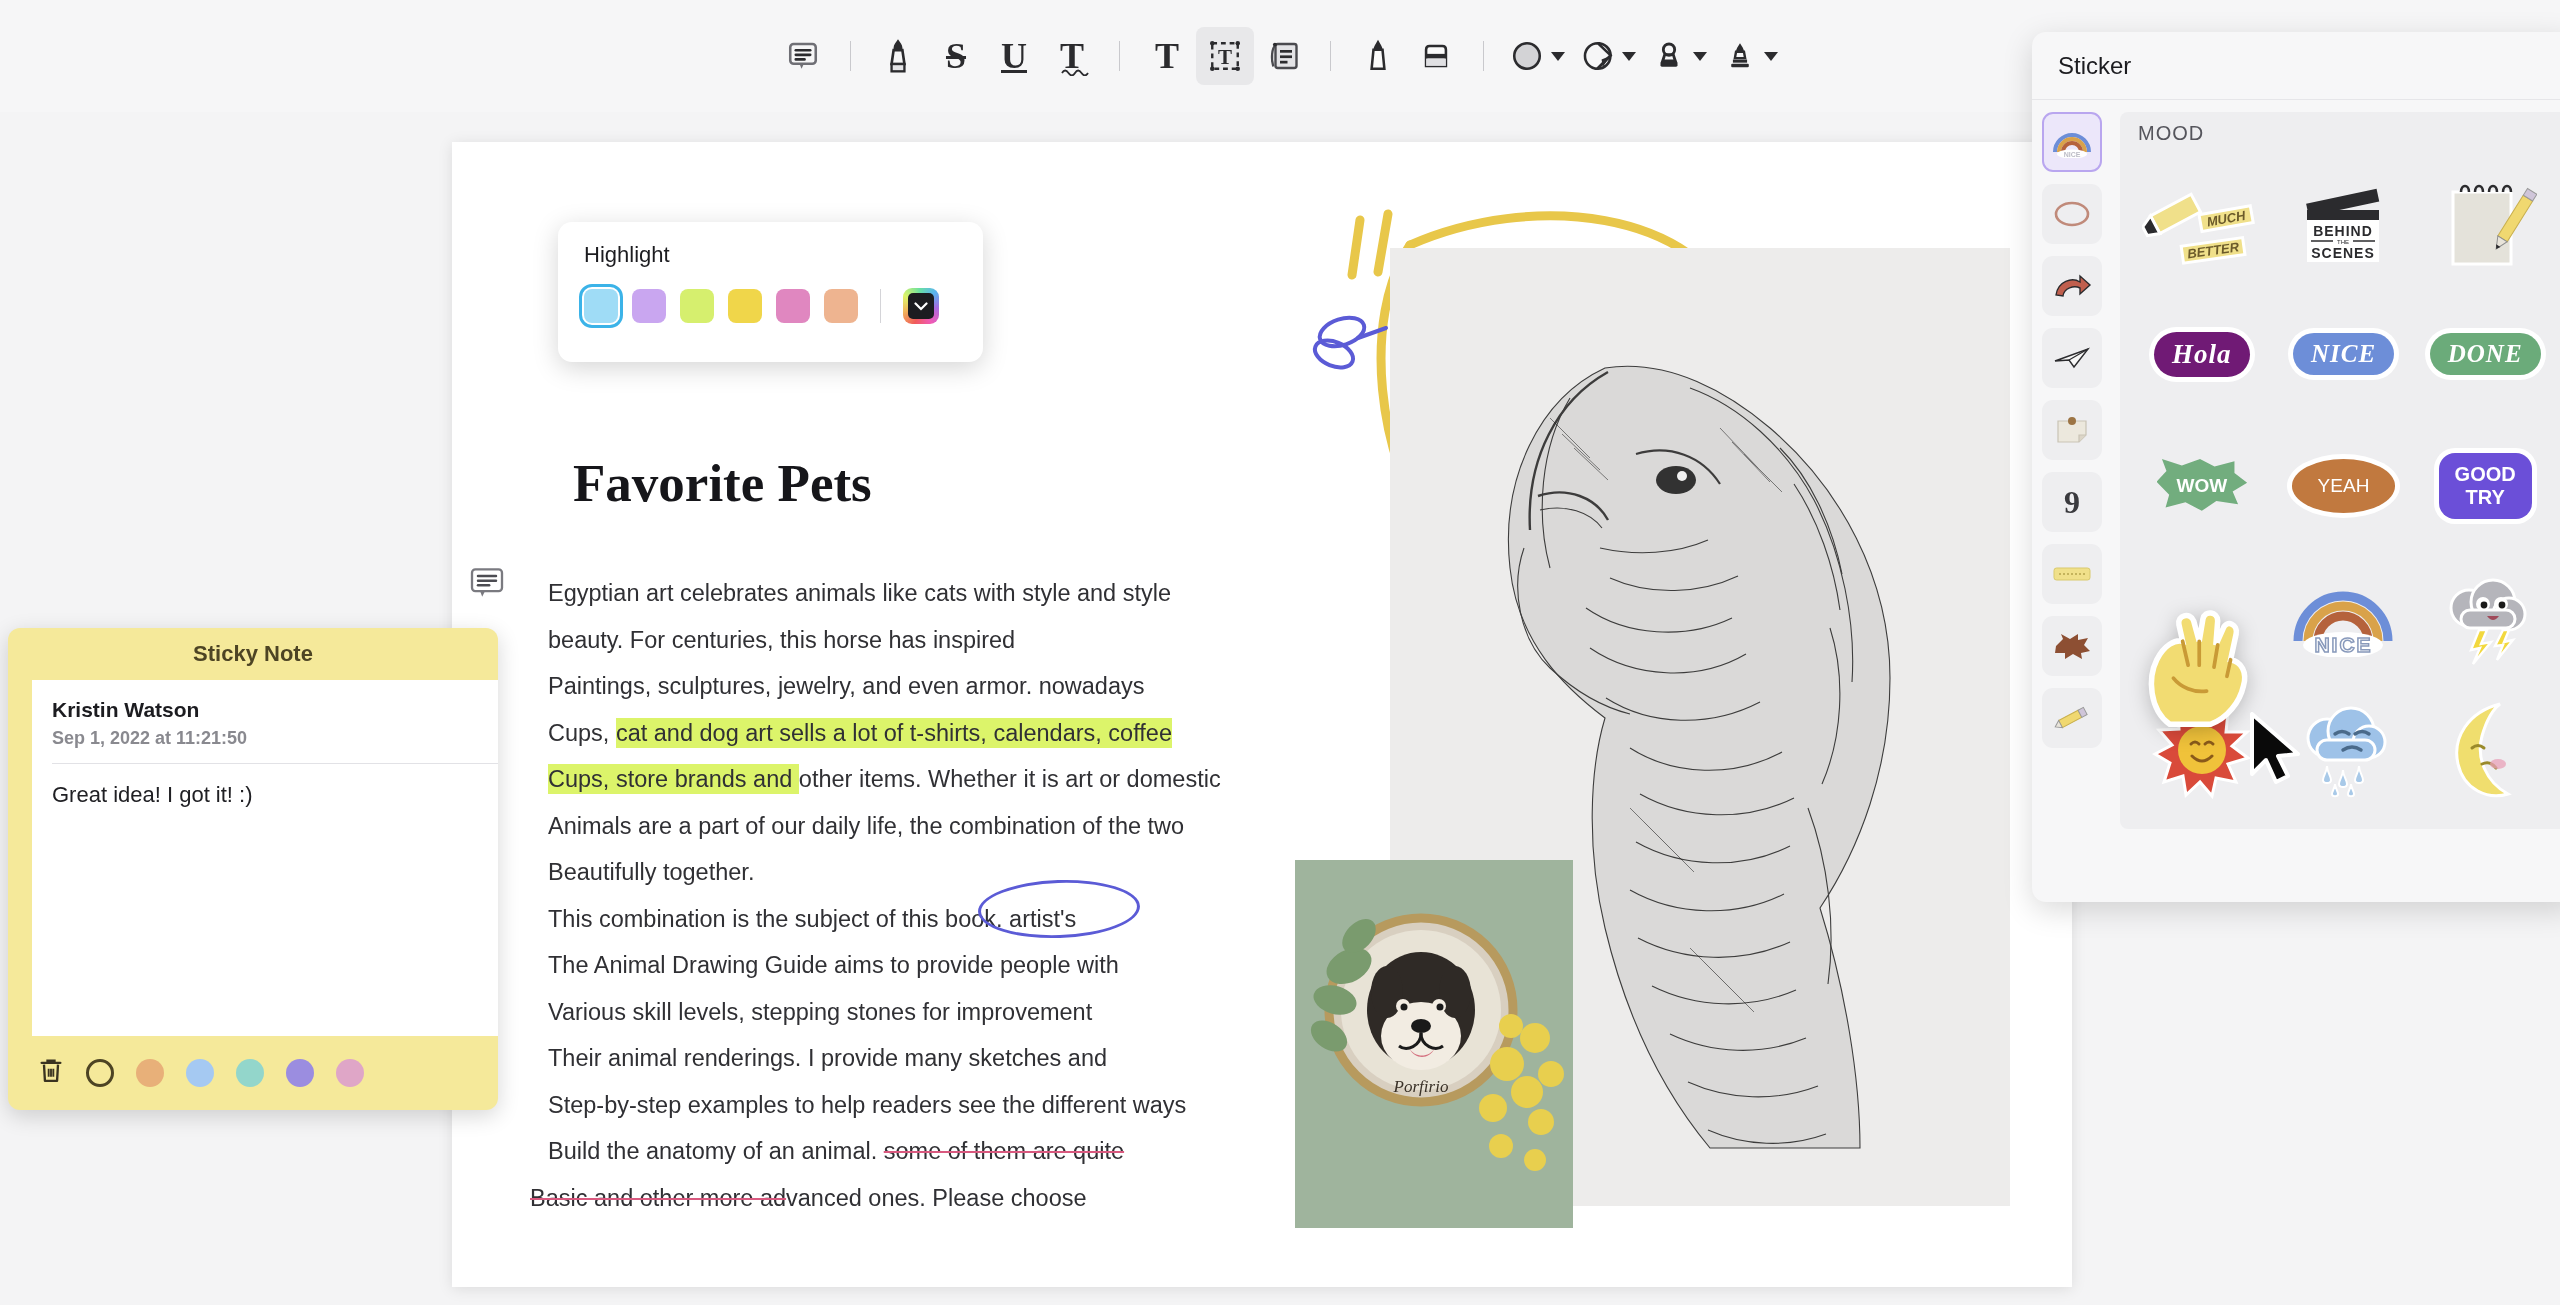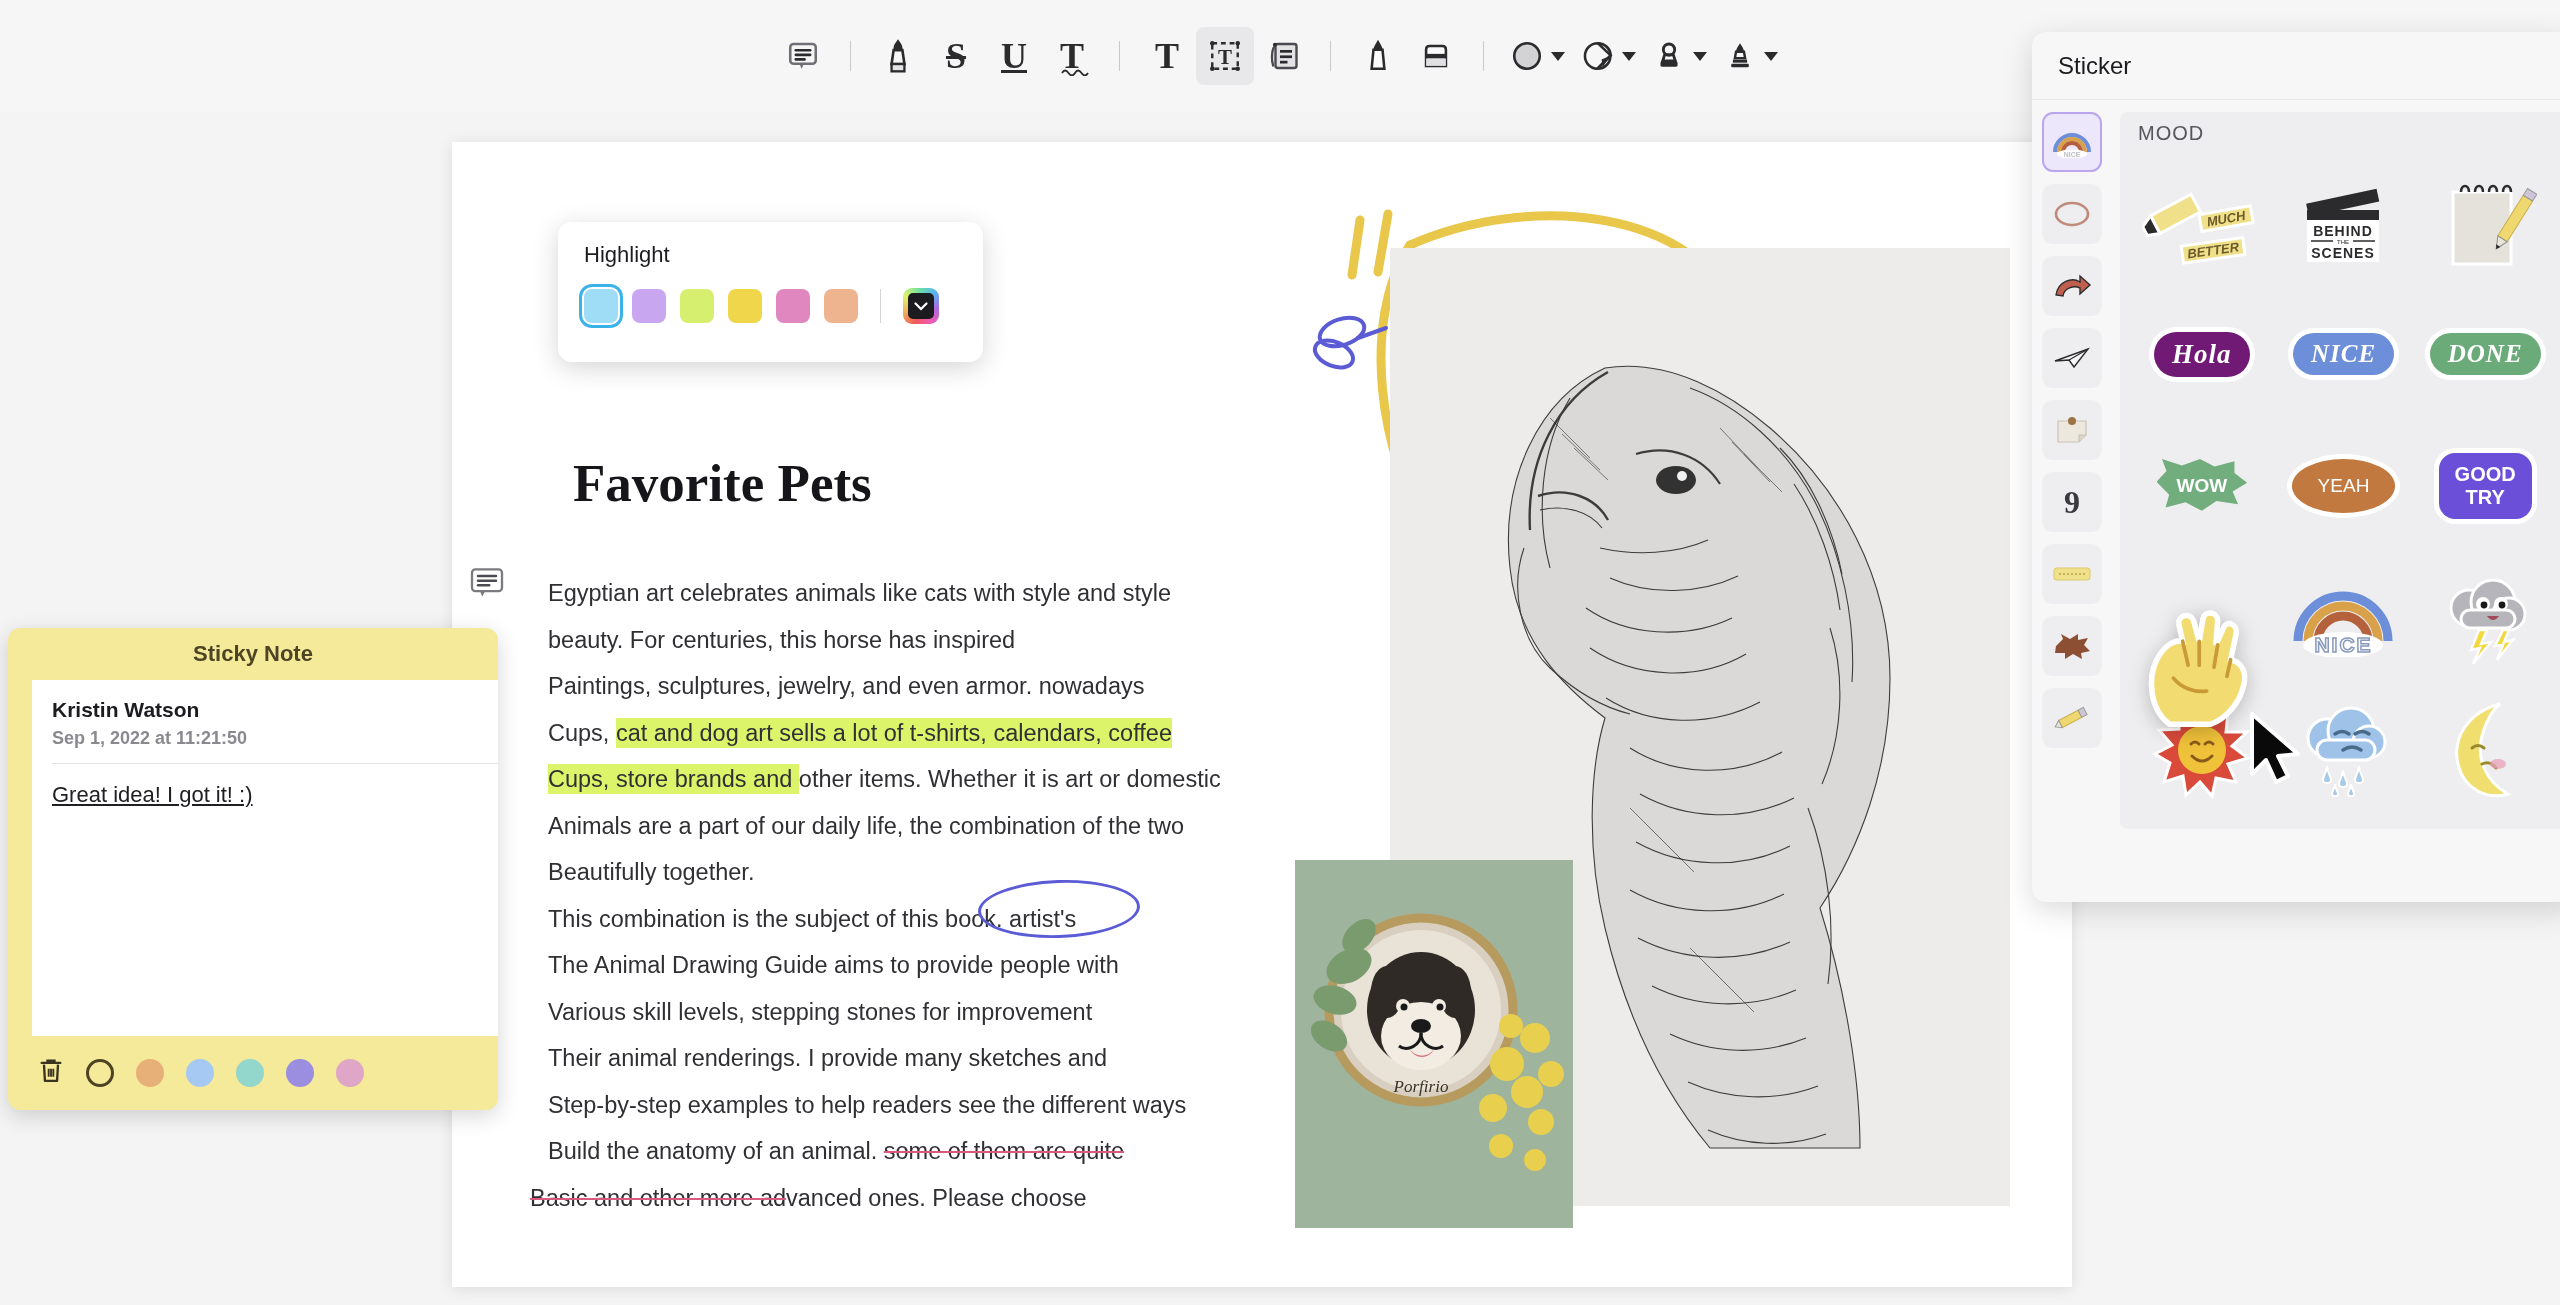--- a/index.html
+++ b/index.html
@@ -166,21 +166,21 @@
   }
   .sticky-body {
     position: absolute; left: 24px; top: 52px;
     width: 514px; height: 356px;
     background: #ffffff;
     padding: 18px 20px;
   }
   .sticky-author { font-size: 21px; font-weight: bold; color: #1c1c20; }
   .sticky-date { font-size: 18px; color: #89898f; margin-top: 6px; font-weight: bold; }
   .sticky-divider { height: 1px; background: #e2e2e6; margin: 14px 0 18px 0; }
-  .sticky-msg { font-size: 22px; color: #202024; text-decoration: underline; }
+  .sticky-msg { font-size: 22px; color: #202024; }
   .sticky-footer {
     position: absolute; left: 0; bottom: 0;
     width: 100%; height: 74px;
     display: flex; align-items: center; gap: 22px;
     padding-left: 30px;
   }
   .dot { width: 28px; height: 28px; border-radius: 50%; cursor: pointer; }
   .dot-ring { width: 28px; height: 28px; border-radius: 50%; border: 3px solid #4d4424; cursor: pointer; }
   .trash-ico { cursor: pointer; color: #3a3320; }
 

